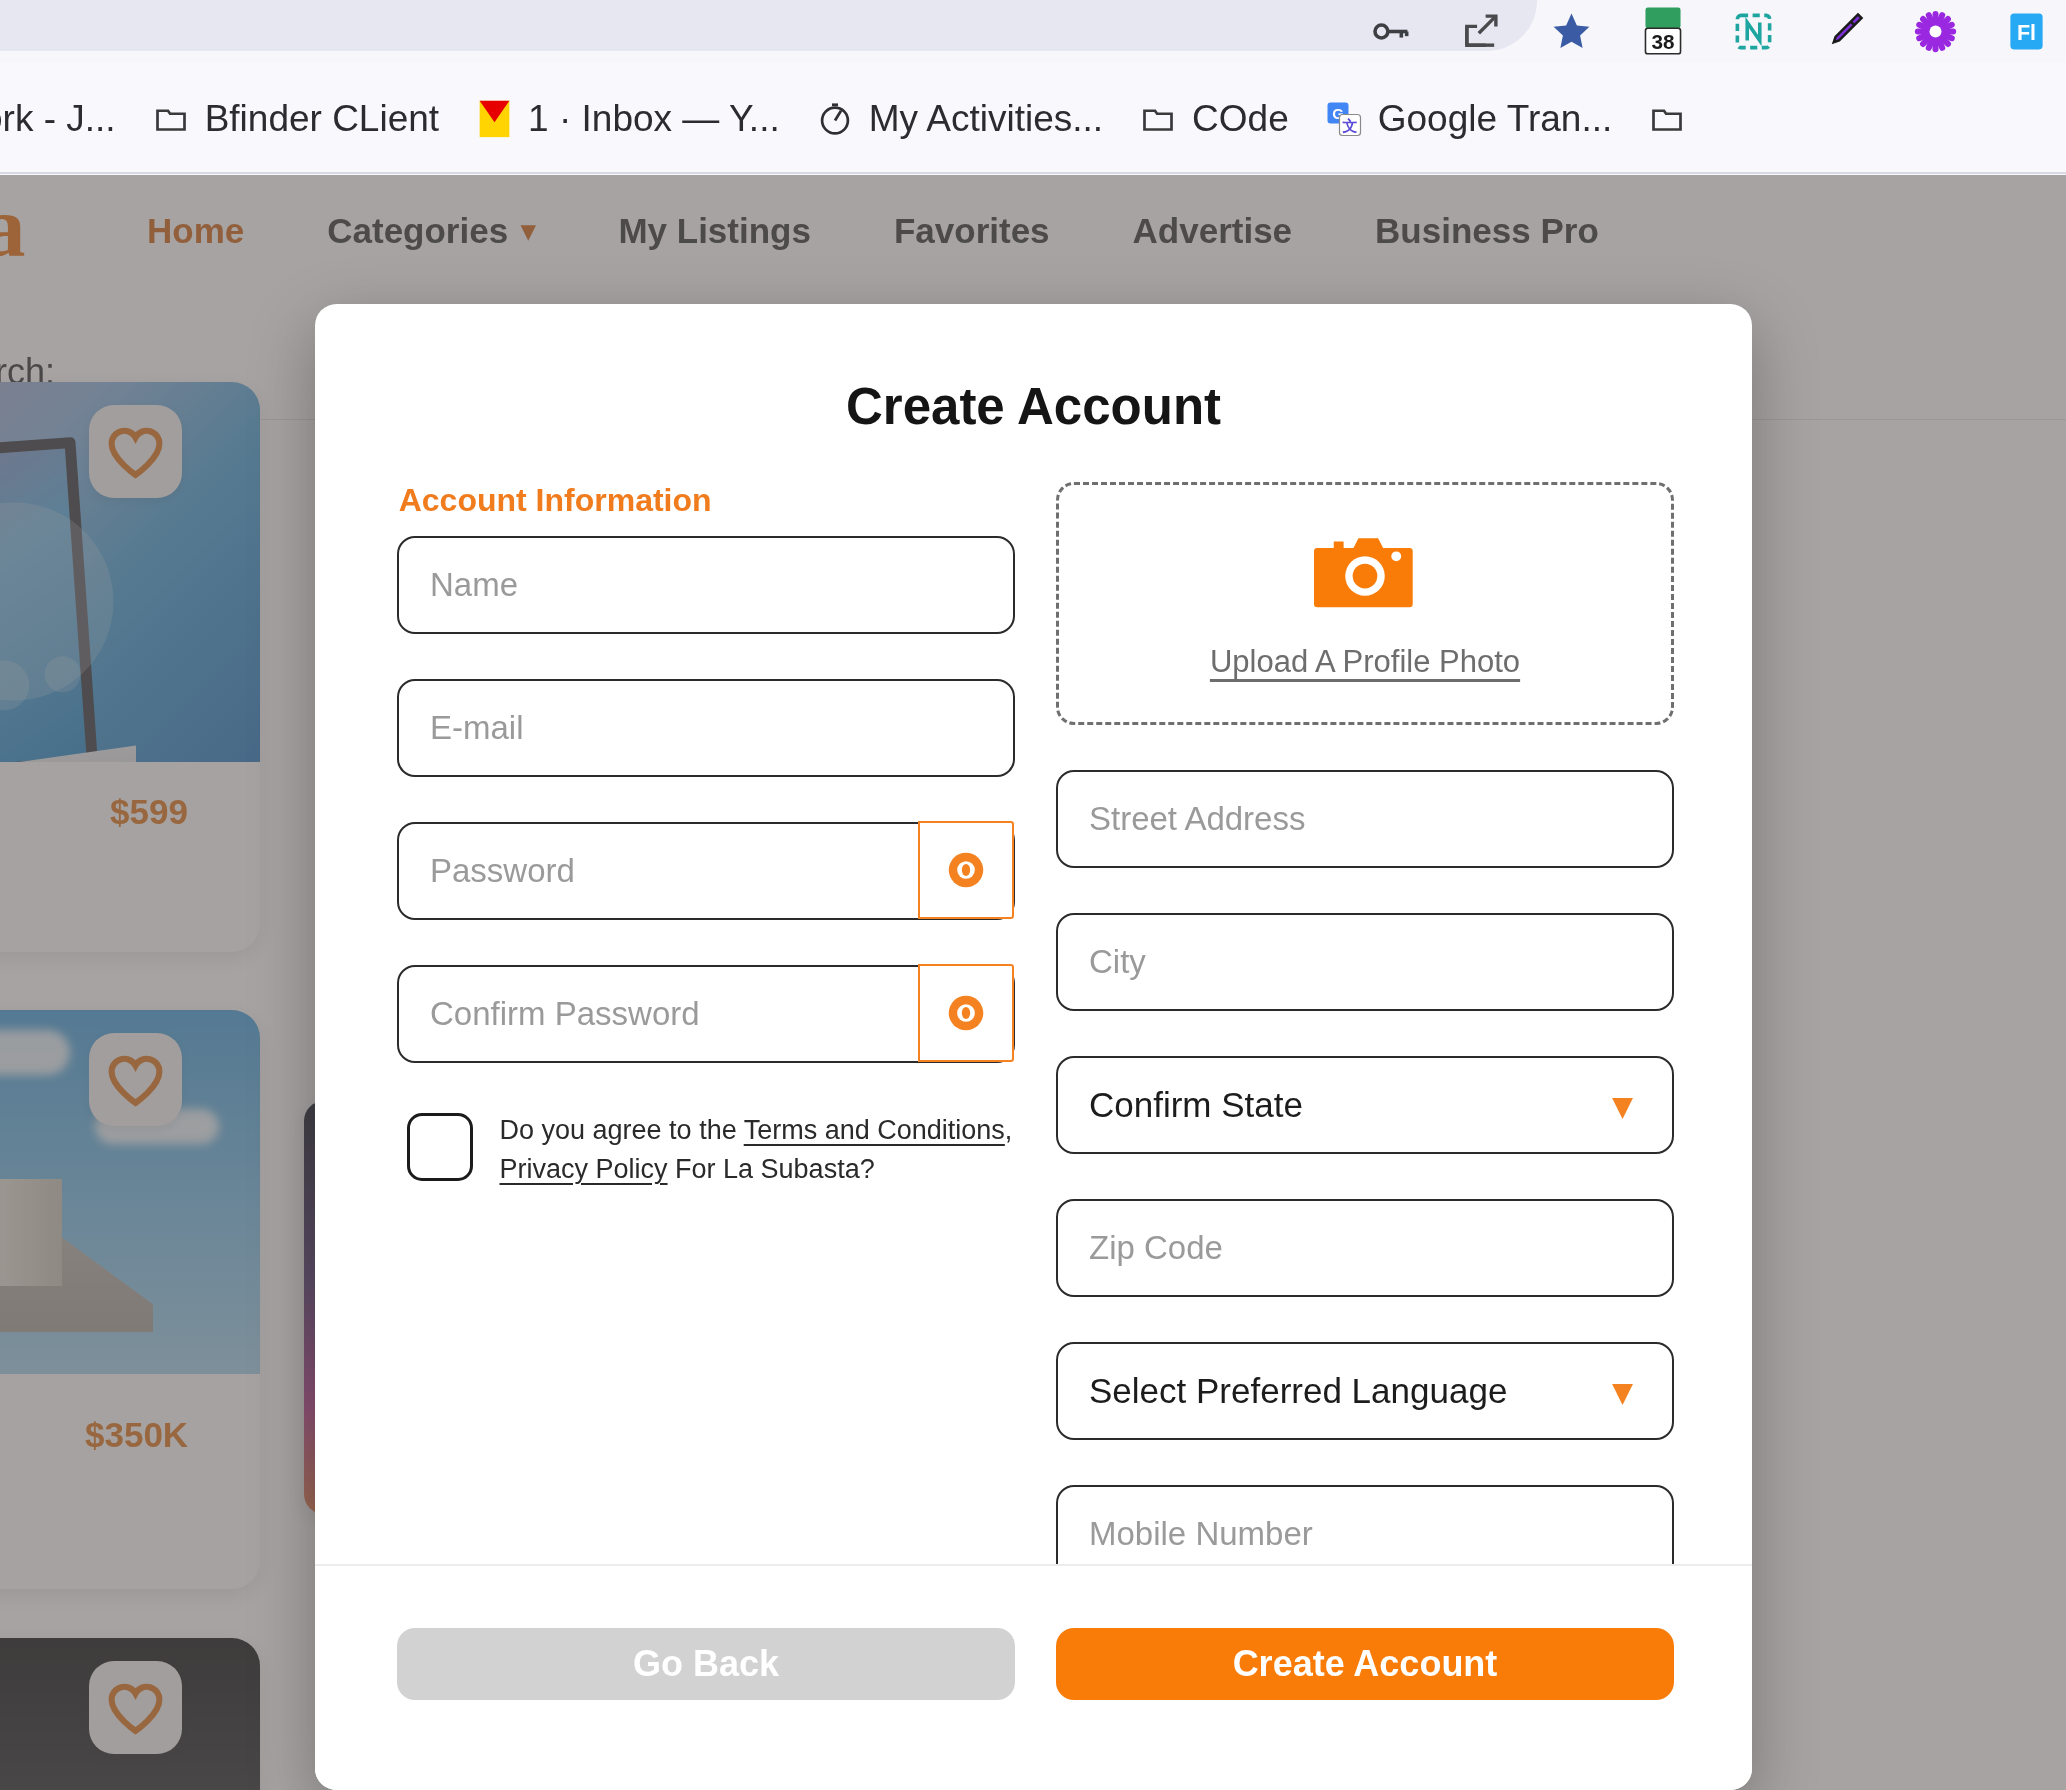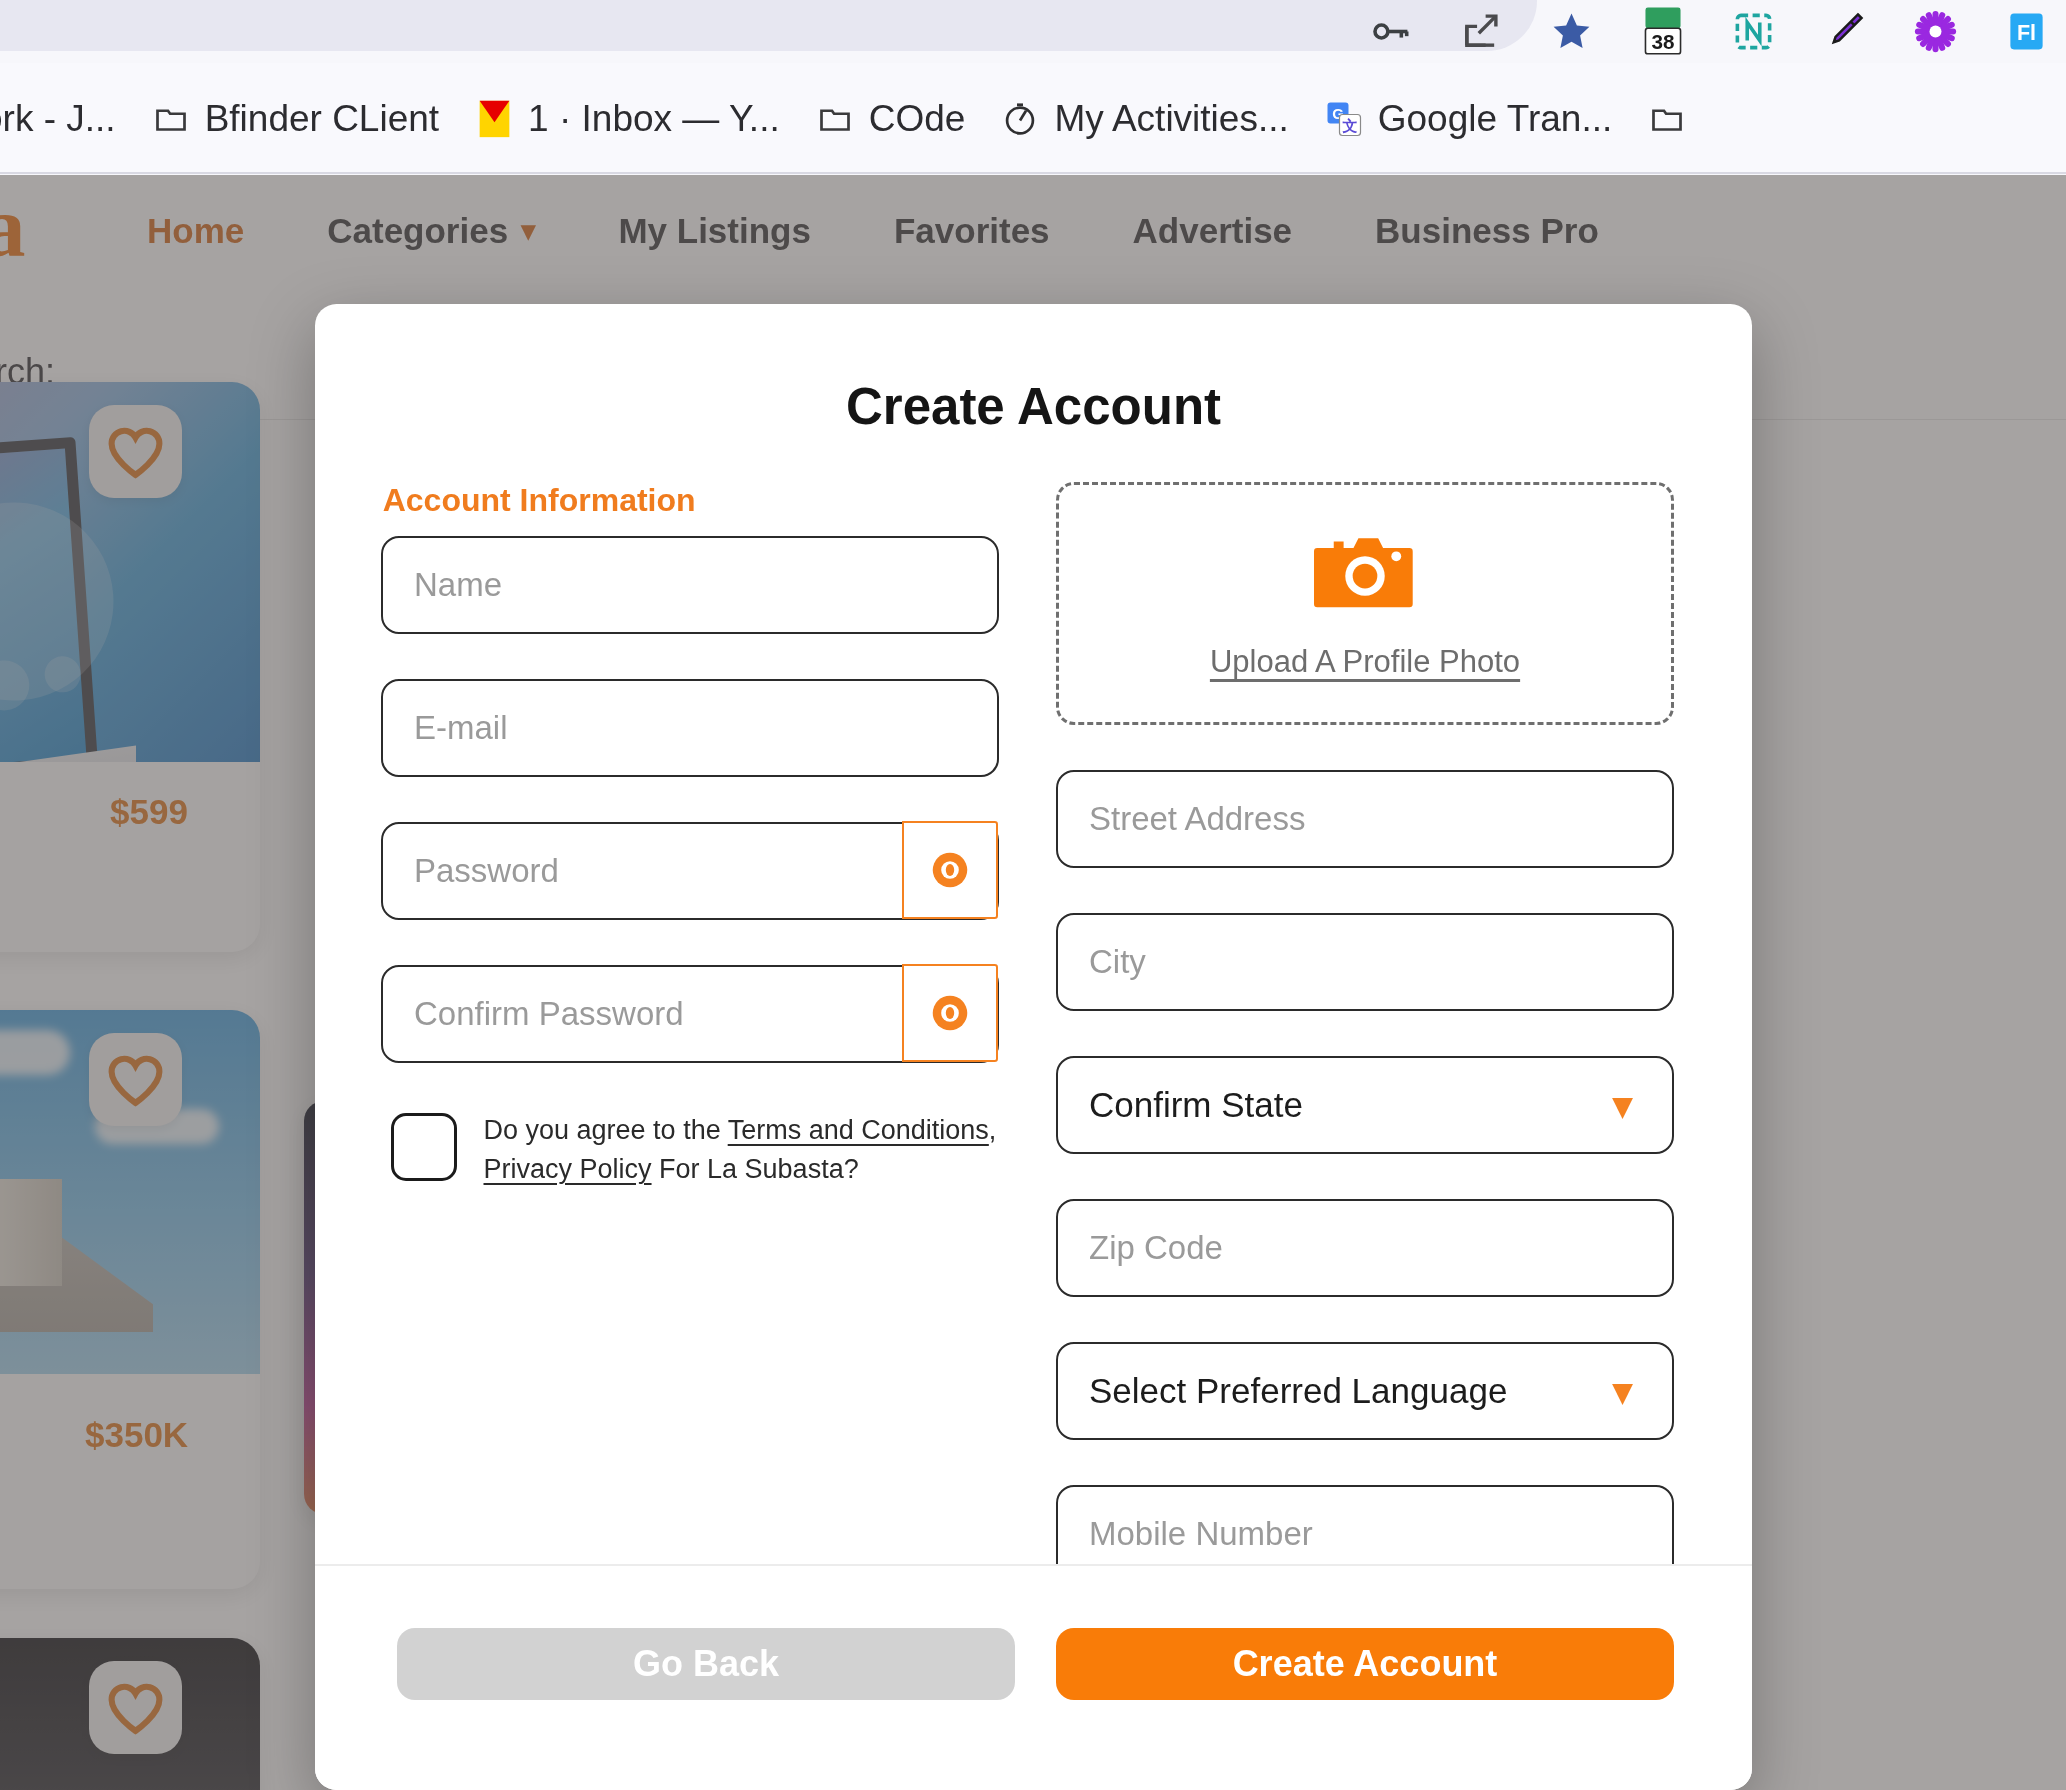--- a/index.html
+++ b/index.html
@@ -165,21 +165,21 @@
     overflow: hidden;
   }
   #modal-title {
     position: absolute; left: 0; top: 73px; width: 1437px;
     text-align: center; font-size: 51px; font-weight: 700; color: #151515;
   }
   #modal-body {
     position: absolute; left: 0; top: 178px; width: 1437px; height: 1528px;
   }
   .col { position: absolute; top: 0; }
-  #col-left  { left: 66px; width: 618px; }
+  #col-left  { left: 82px; width: 618px; }
   #col-right { left: 741px; width: 618px; }
 
   .section-title {
     font-size: 32px; font-weight: 700; color: #f07c1e;
     margin-bottom: 16.5px; margin-left: 1.7px;
   }
 
   .field {
     position: relative; width: 618px; height: 98px;
     border: 2.5px solid #2b2b2b; border-radius: 18px;
@@ -339,36 +339,36 @@
         <svg width="33" height="40" viewBox="0 0 20 24">
           <rect x="1" y="1" width="18" height="22" fill="#ffd400"></rect>
           <path d="M1 1h18l-9 13z" fill="#e60000"></path>
         </svg>
       </span>
       <span>1 · Inbox — Y...</span>
     </div>
 
     <div class="bm-item">
       <span class="bm-ico">
-        <svg width="36" height="36" viewBox="0 0 24 24" fill="none" stroke="#3a3a3c" stroke-width="1.8">
-          <path d="M3 6.5h7l1.4 2H21v10.5H3z"></path>
-        </svg>
-      </span>
-      <span>COde</span>
-    </div>
-
-    <div class="bm-item">
-      <span class="bm-ico">
         <svg width="36" height="36" viewBox="0 0 24 24" fill="none" stroke="#2f2f31" stroke-width="1.8">
           <circle cx="12" cy="13" r="8.6"></circle>
             <path d="M12 13L16 6.5"></path>
             <path d="M10 2.5h4"></path>
         </svg>
       </span>
       <span>My Activities...</span>
+    </div>
+
+    <div class="bm-item">
+      <span class="bm-ico">
+        <svg width="36" height="36" viewBox="0 0 24 24" fill="none" stroke="#3a3a3c" stroke-width="1.8">
+          <path d="M3 6.5h7l1.4 2H21v10.5H3z"></path>
+        </svg>
+      </span>
+      <span>COde</span>
     </div>
 
     <div class="bm-item">
       <span class="bm-ico">
         <svg width="36" height="36" viewBox="0 0 24 24" style="font-size:45px">
           <rect x="1" y="1" width="14" height="14" rx="2" fill="#4285f4"></rect>
           <text x="8" y="12" font-size="10" font-weight="bold" text-anchor="middle" font-family="Liberation Sans, sans-serif" fill="#ffffff">G</text>
           <rect x="9" y="9" width="14" height="14" rx="2" fill="#ffffff" stroke="#8a8a8a" stroke-width="0.8"></rect>
           <text x="16" y="20" font-size="10" font-weight="bold" text-anchor="middle" font-family="Liberation Sans, sans-serif" fill="#5b4bd6">文</text>
         </svg>

